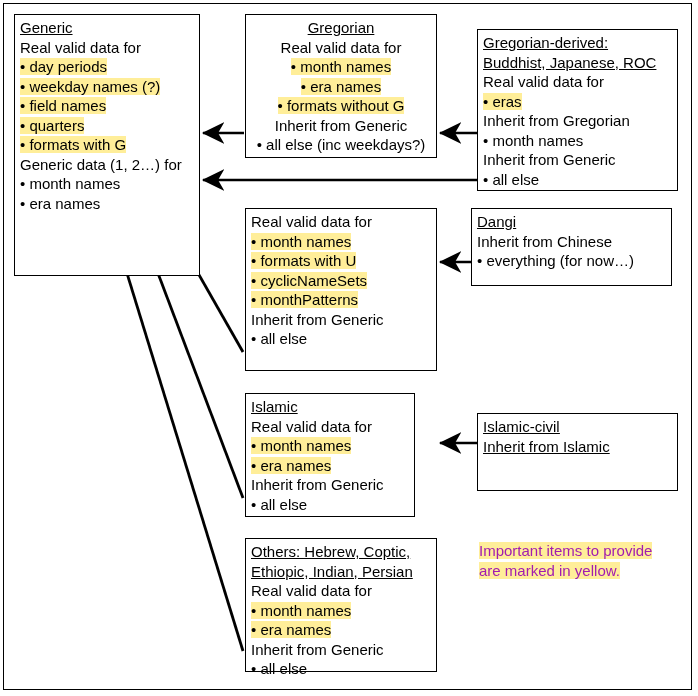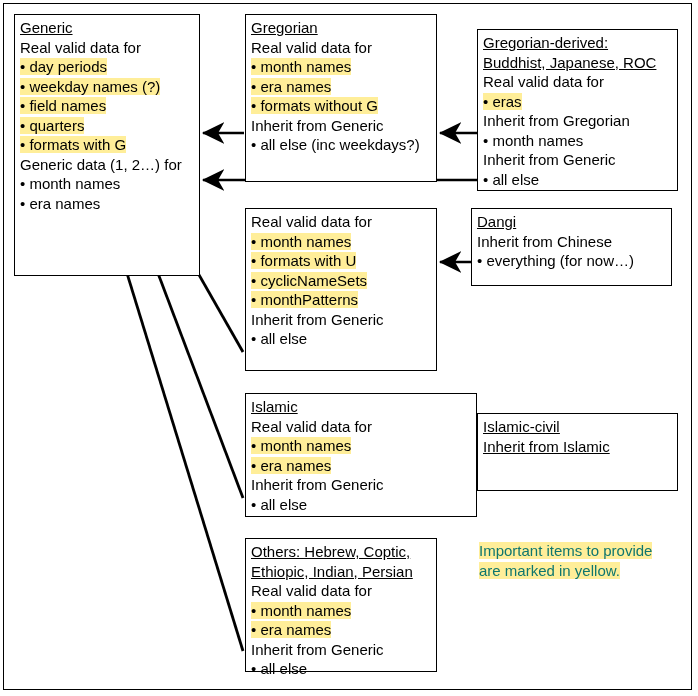--- a/index.html
+++ b/index.html
@@ -40,21 +40,21 @@
     box-sizing: border-box;
     padding: 3px 5px 2px 5px;
     font-size: 15px;
     line-height: 19.5px;
     color: #000000;
   }
   .note {
     position: absolute;
     font-size: 15px;
     line-height: 19.5px;
-    color: #0f766e;
+    color: #a21caf;
   }
   .line {
     white-space: nowrap;
   }
   .line > span.txt {
     display: inline;
   }
   .hl > span.txt {
     background: #ffee99;
   }
@@ -105,21 +105,21 @@
     <div class="line hl"><span class="txt">• day periods</span></div>
     <div class="line hl"><span class="txt">• weekday names (?)</span></div>
     <div class="line hl"><span class="txt">• field names</span></div>
     <div class="line hl"><span class="txt">• quarters</span></div>
     <div class="line hl"><span class="txt">• formats with G</span></div>
     <div class="line"><span class="txt">Generic data (1, 2…) for</span></div>
     <div class="line"><span class="txt">• month names</span></div>
     <div class="line"><span class="txt">• era names</span></div>
   </div>
 
-  <div class="box" style="left:245px; top:14px; width:192px; height:168px;">
+  <div class="box" style="left:245px; top:14px; width:192px; height:144px;text-align:center;">
     <div class="head line"><span class="txt">Gregorian</span></div>
     <div class="line"><span class="txt">Real valid data for</span></div>
     <div class="line hl"><span class="txt">• month names</span></div>
     <div class="line hl"><span class="txt">• era names</span></div>
     <div class="line hl"><span class="txt">• formats without G</span></div>
     <div class="line"><span class="txt">Inherit from Generic</span></div>
     <div class="line"><span class="txt">• all else (inc weekdays?)</span></div>
   </div>
 
   <div class="box" style="left:477px; top:29px; width:201px; height:162px;">
@@ -142,21 +142,21 @@
     <div class="line"><span class="txt">Inherit from Generic</span></div>
     <div class="line"><span class="txt">• all else</span></div>
   </div>
 
   <div class="box" style="left:471px; top:208px; width:201px; height:78px;">
     <div class="head line"><span class="txt">Dangi</span></div>
     <div class="line"><span class="txt">Inherit from Chinese</span></div>
     <div class="line"><span class="txt">• everything (for now…)</span></div>
   </div>
 
-  <div class="box" style="left:245px; top:393px; width:232px; height:124px;">
+  <div class="box" style="left:245px; top:393px; width:170px; height:124px;">
     <div class="head line"><span class="txt">Islamic</span></div>
     <div class="line"><span class="txt">Real valid data for</span></div>
     <div class="line hl"><span class="txt">• month names</span></div>
     <div class="line hl"><span class="txt">• era names</span></div>
     <div class="line"><span class="txt">Inherit from Generic</span></div>
     <div class="line"><span class="txt">• all else</span></div>
   </div>
 
   <div class="box" style="left:477px; top:413px; width:201px; height:78px;text-decoration:underline;">
     <div class="head line"><span class="txt">Islamic-civil</span></div>

